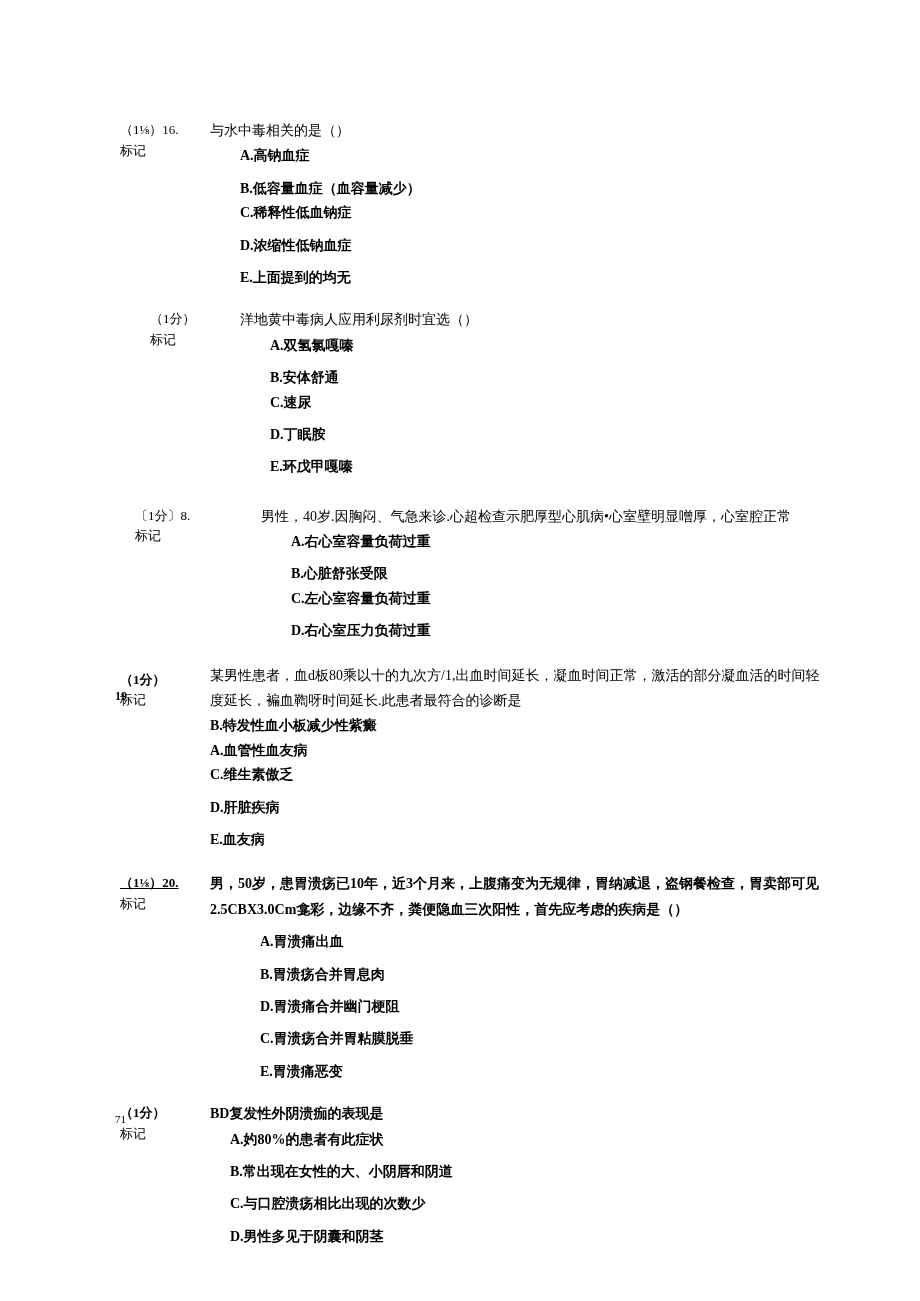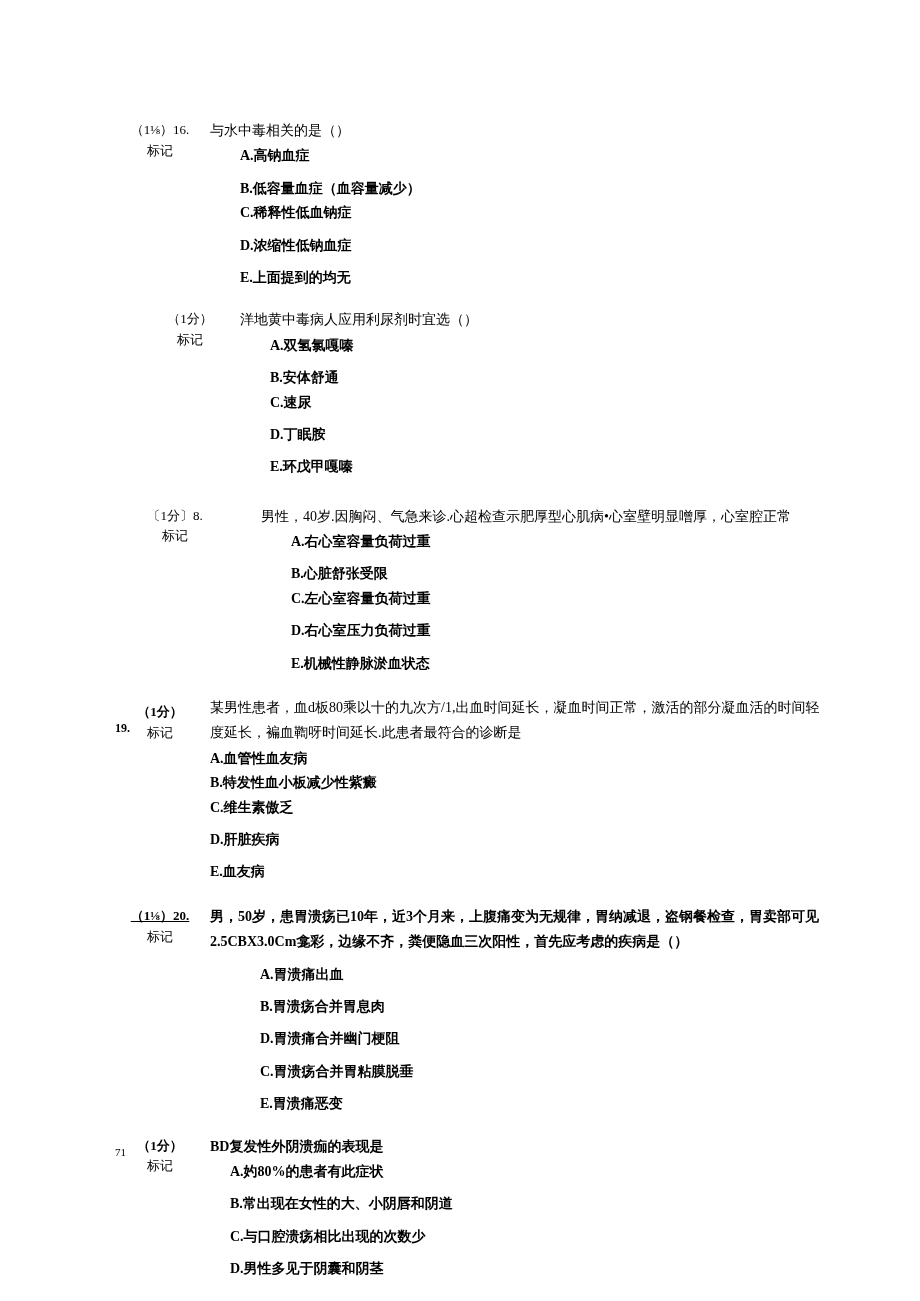--- a/index.html
+++ b/index.html
@@ -17,21 +17,21 @@
       width: 920px;
     }
     .question-block {
       display: flex;
       margin-bottom: 18px;
       align-items: flex-start;
     }
     .left-col {
       width: 90px;
       flex-shrink: 0;
-      text-align: center;
+      text-align: left;
       padding-right: 10px;
       font-size: 13px;
     }
     .score {
       display: block;
     }
     .mark {
       display: block;
     }
     .mark-underline {
@@ -99,37 +99,36 @@
     <span class="score">〔1分〕8.</span>
     <span class="mark">标记</span>
   </div>
   <div class="right-col">
     <div class="question-text">男性，40岁.因胸闷、气急来诊.心超检查示肥厚型心肌病•心室壁明显噌厚，心室腔正常</div>
     <div class="options">
       <div class="option-line">A.右心室容量负荷过重</div>
       <div class="option-line option-gap">B.心脏舒张受限</div>
       <div class="option-line">C.左心室容量负荷过重</div>
       <div class="option-line option-gap">D.右心室压力负荷过重</div>
-      <div class="option-line option-gap">E.机械性静脉淤血状态</div>
     </div>
   </div>
 </div>
 
 <div class="question-block" style="margin-top:20px;position:relative;">
   <span class="bold" style="position:absolute;left:-5px;top:22px;font-size:12px;">19.</span>
   <div class="left-col" style="padding-top:5px;">
     <span class="score bold">（1分）</span>
     <span class="mark">标记</span>
   </div>
   <div class="right-col">
     <div class="question-text">某男性患者，血d板80乘以十的九次方/1,出血时间延长，凝血时间正常，激活的部分凝血活的时间轻</div>
     <div class="question-text">度延长，褊血鞫呀时间延长.此患者最符合的诊断是</div>
     <div class="options bold" style="padding-left:0;">
+      <div class="option-line">B.特发性血小板减少性紫癜</div>
       <div class="option-line">A.血管性血友病</div>
-      <div class="option-line">B.特发性血小板减少性紫癜</div>
       <div class="option-line">C.维生素傲乏</div>
       <div class="option-line option-gap">D.肝脏疾病</div>
       <div class="option-line option-gap">E.血友病</div>
     </div>
   </div>
 </div>
 
 <div class="question-block bold" style="margin-top:20px;">
   <div class="left-col">
     <span class="score mark-underline">（1⅛）20.</span>

